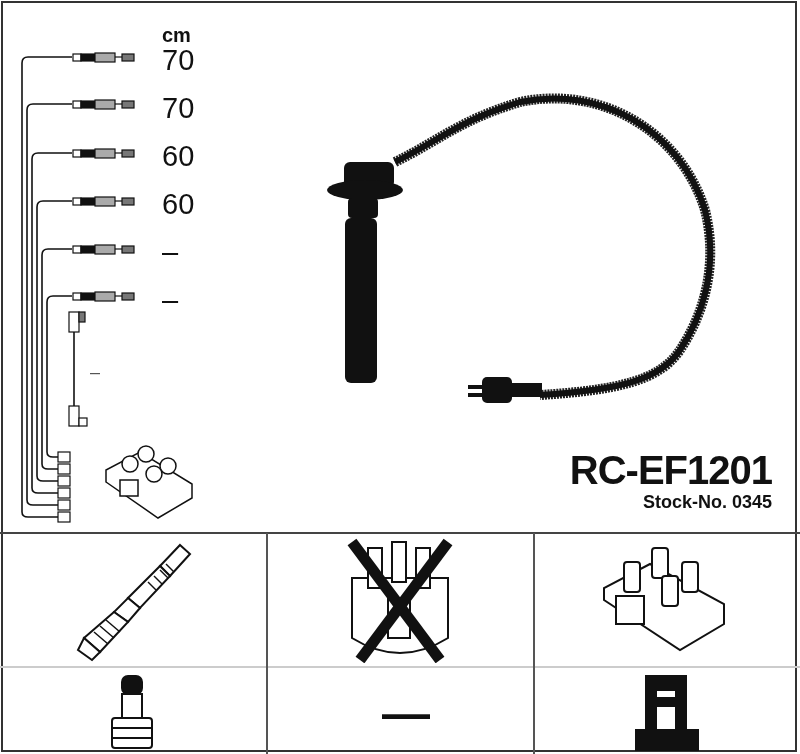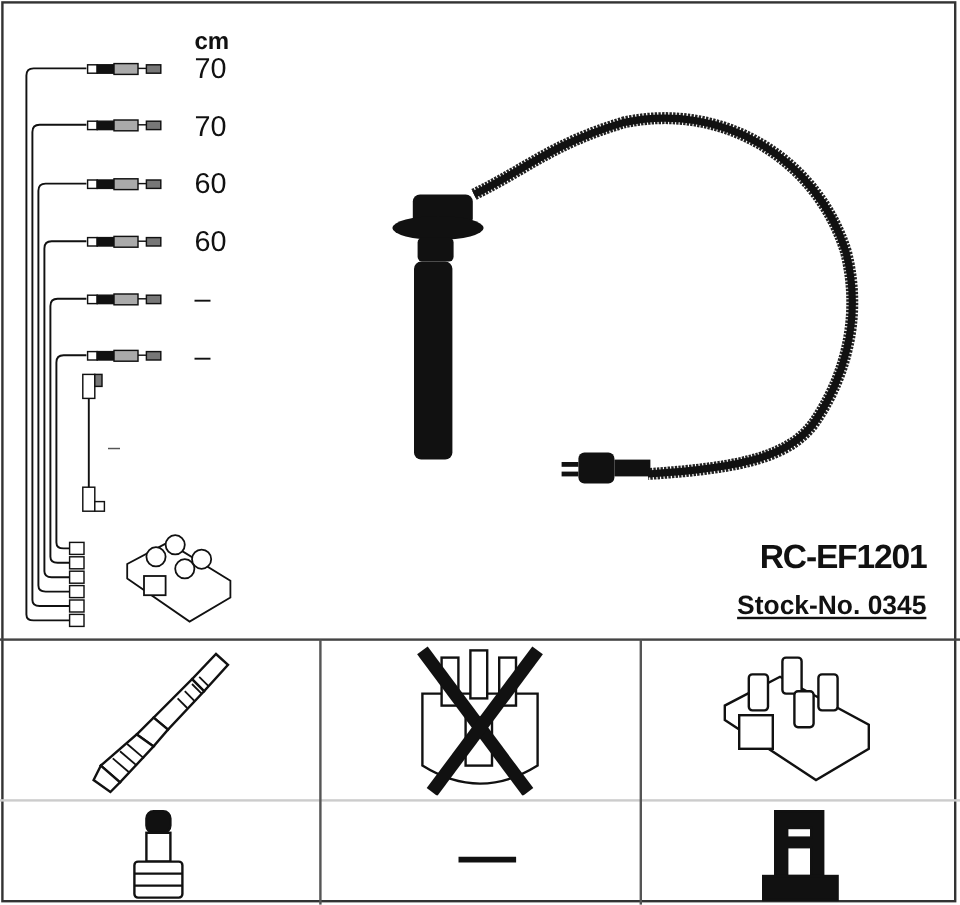--- a/index.html
+++ b/index.html
@@ -1,23 +1,23 @@
 <!DOCTYPE html>
 <html><head>
 <meta charset="utf-8">
 <style>
   html, body { margin:0; padding:0; background:#fff; }
   body { width:800px; height:754px; position:relative; overflow:hidden; font-family:"Liberation Sans", sans-serif; }
   .frame { position:absolute; left:1px; top:1px; width:796px; height:751px; border:2px solid #333; box-sizing:border-box; }
   .hline { position:absolute; left:0; height:2px; background:#444; }
   .vline { position:absolute; top:533px; width:2px; background:#555; }
-  .lenlabel { position:absolute; left:162px; font-size:24px; color:#111; }
+  .lenlabel { position:absolute; left:162px; font-size:29px; color:#111; }
   .cm { position:absolute; left:162px; top:12px; font-size:20px; font-weight:bold; color:#111;margin-top:12px; }
-  .title { position:absolute; right:28px; top:448px; font-size:28px; font-weight:bold; letter-spacing:-1px; color:#111; }
-  .stock { position:absolute; right:28px; top:492px; font-size:22px; font-weight:bold; color:#111;text-decoration:underline; }
+  .title { position:absolute; right:28px; top:448px; font-size:40px; font-weight:bold; letter-spacing:-1px; color:#111; }
+  .stock { position:absolute; right:28px; top:492px; font-size:18px; font-weight:bold; color:#111; }
   svg { position:absolute; }
 </style>
 </head>
 <body>
 
 <div class="frame"></div>
 
 <div class="cm">cm</div>
 <div class="lenlabel" style="top:44px">70</div>
 <div class="lenlabel" style="top:92px">70</div>

